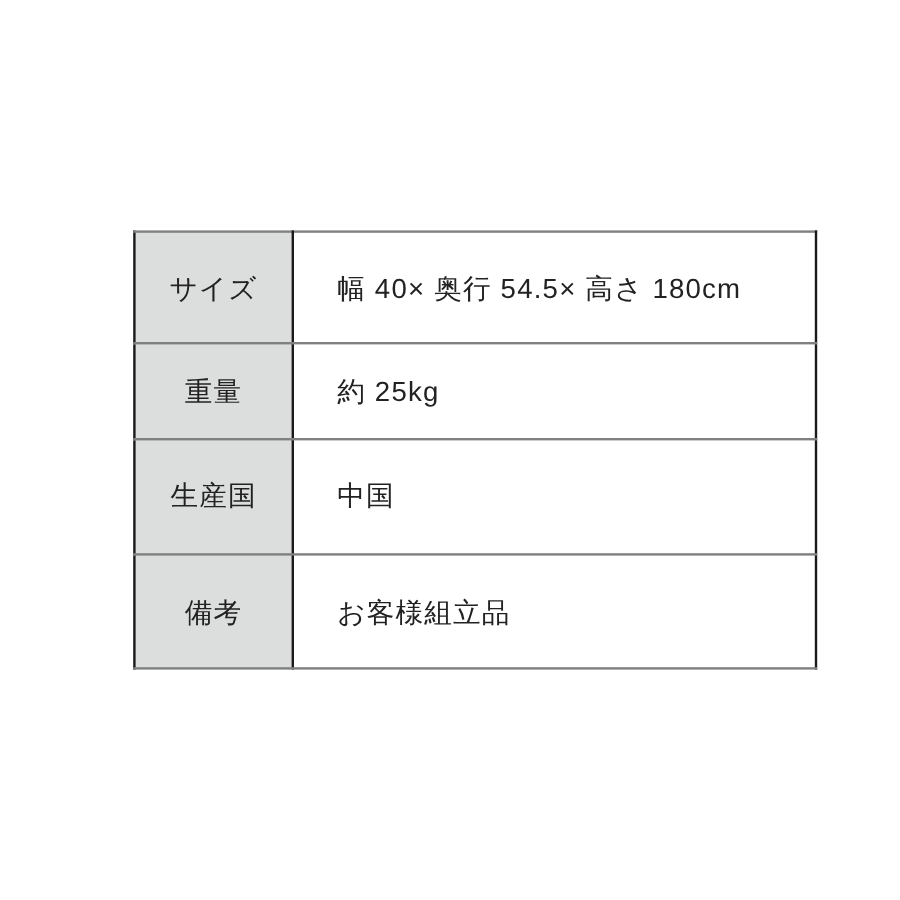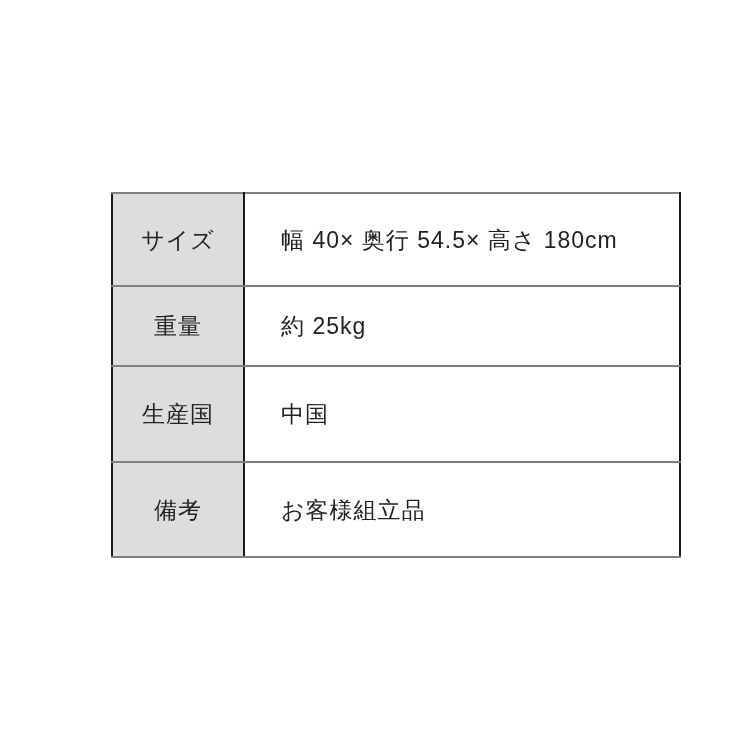--- a/index.html
+++ b/index.html
@@ -53,21 +53,21 @@
   }
   table.spec-table td {
     background: var(--value-bg);
     text-align: left;
     padding: 0 10px 0 36px;
     white-space: pre-line;
   }
   tr.row-size    { height: 63px; }
   tr.row-material{ height: 112px; }
   tr.row-weight  { height: 54px; }
-  tr.row-country { height: 65px; }
+  tr.row-country { height: 65px; font-family: Liberation Serif, serif; }
   tr.row-notes   { height: 64px; }
 </style>
 </head>
 <body>
 
 <div class="canvas">
   <table class="spec-table">
     <tbody>
       <tr class="row-size">
         <th>サイズ</th>

